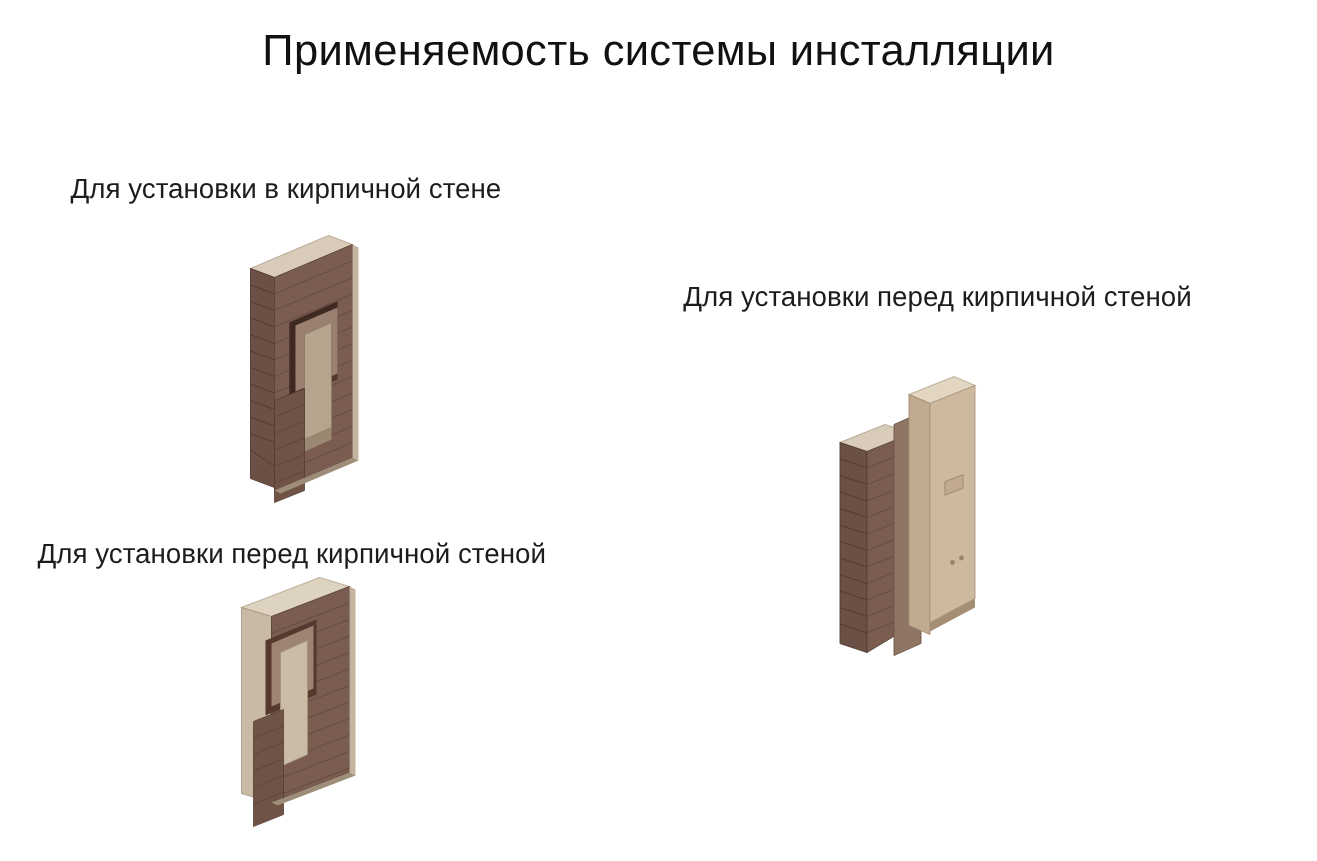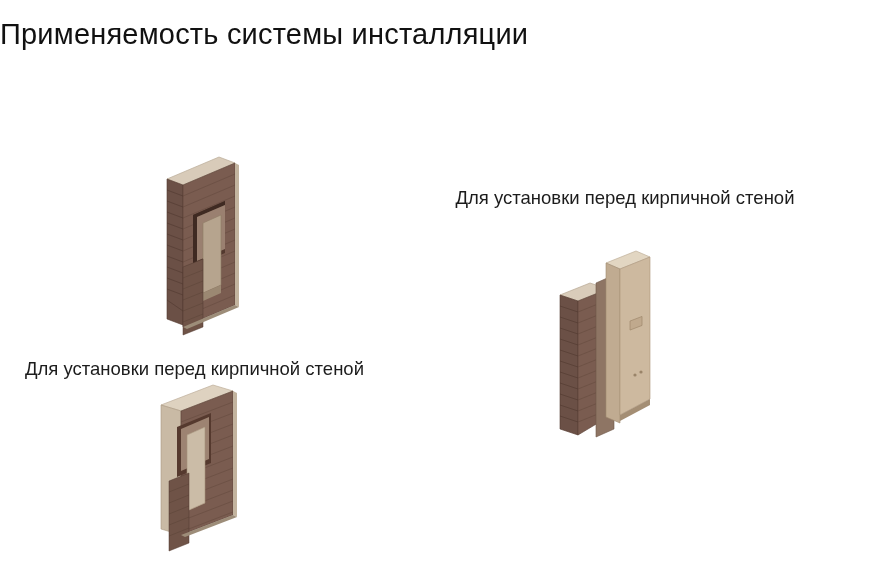--- a/index.html
+++ b/index.html
@@ -16,20 +16,21 @@
     width: 878px;
     height: 574px;
     overflow: hidden;
     background: #ffffff;
   }
   .title {
     position: absolute;
     left: 0;
     top: 18px;
     width: 878px;
+    text-align: center;
     font-size: 29px;
     letter-spacing: 0.2px;
     color: #111111;
     white-space: nowrap;
   }
   .caption {
     position: absolute;
     font-size: 18.5px;
     color: #1c1c1c;
     line-height: 1.25;
@@ -62,20 +63,21 @@
   .fig-2 { left: 155px; top: 385px; }
   .fig-3 { left: 552px; top: 243px; }
 </style>
 </head>
 <body style="background: rgb(255, 255, 255);">
 
 <div id="slide" style="background: rgb(255, 255, 255);">
 
   <div class="title">Применяемость системы инсталляции</div>
 
+  <div class="caption cap-brick-in">Для установки в кирпичной стене</div>
 
   <div class="caption cap-brick-front">Для установки перед кирпичной стеной</div>
 
   <div class="caption cap-gypsum">
     <div>Для установки перед кирпичной стеной</div>
   </div>
 
   <div class="fig fig-1">
     <svg width="120" height="190" viewBox="0 0 120 190">
 

